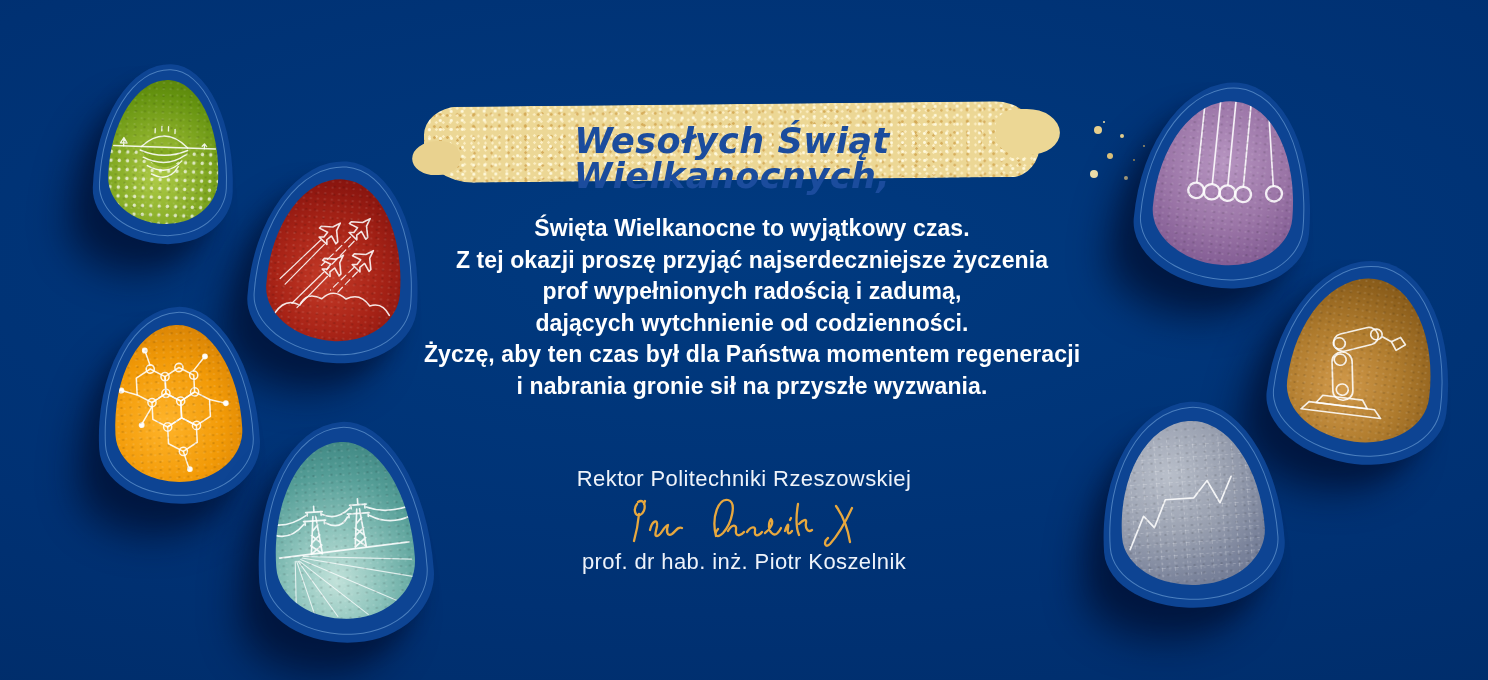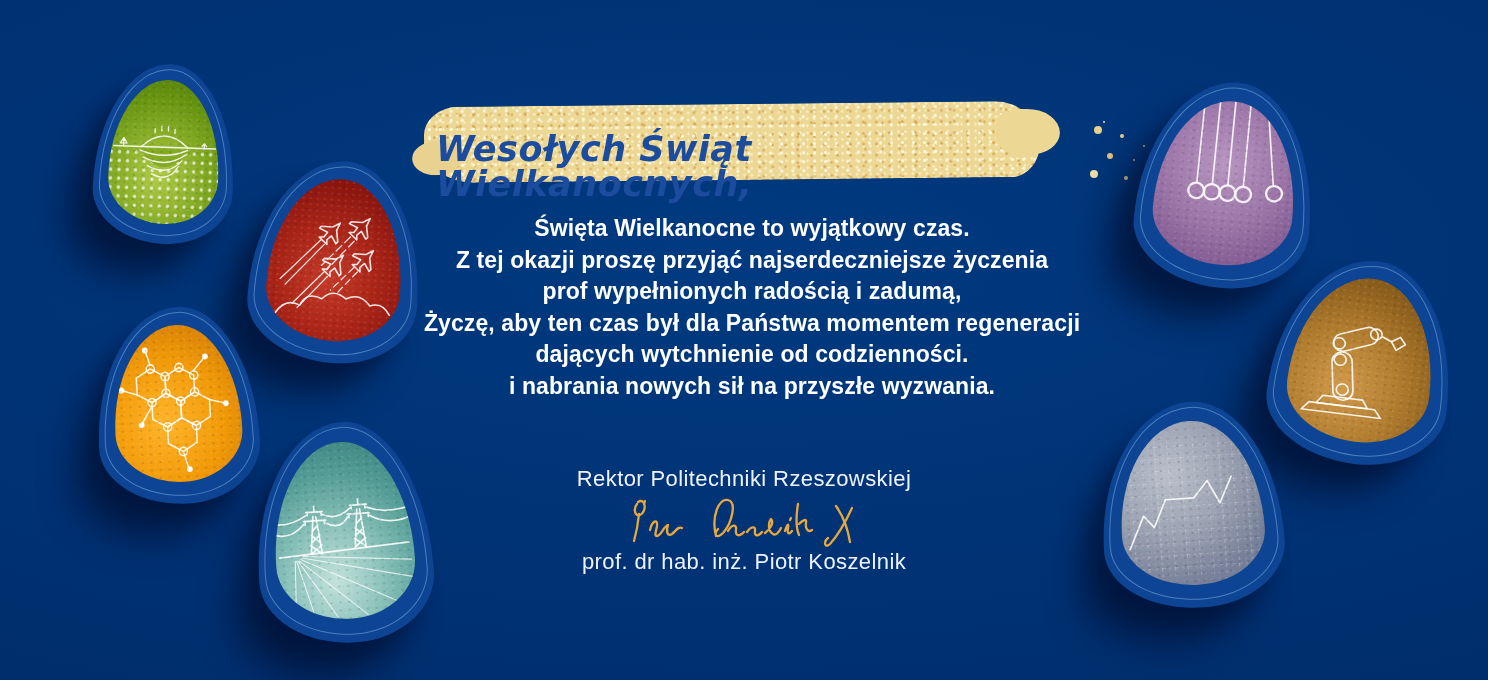--- a/index.html
+++ b/index.html
@@ -20,21 +20,21 @@
     background-position:0 0,4px 3px,2px 5px,8px 1px;
     border-radius:36px 48px 30px 52px / 30px 44px 36px 42px;
     box-shadow:0 0 0 0 transparent;}
   .banner .stroke::before{content:"";position:absolute;left:-12px;bottom:8px;width:48px;height:34px;
     background:#e9d28f;border-radius:55% 45% 48% 52%;}
   .banner .stroke::after{content:"";position:absolute;right:-20px;top:8px;width:64px;height:46px;
     background:#ecd795;border-radius:40% 60% 55% 45%;}
   .splats{position:absolute;right:-62px;top:22px;width:8px;height:8px;border-radius:50%;background:#e7cf8c;
     box-shadow:12px 26px 0 -1px #e3c77c,-4px 44px 0 0 #efe0ab,24px 6px 0 -2px #e9d28f,
       36px 30px 0 -3px #d9b964,28px 48px 0 -2px #eeda9b,46px 16px 0 -3px #e5c97e,6px -8px 0 -3px #f0dfa6;}
-  .banner h1{position:relative;margin:12px;padding-top:16px;text-align:left;
+  .banner h1{position:relative;margin:4px;padding-top:16px;text-align:center;
     font:italic 700 35px/1 "DejaVu Sans",sans-serif;color:#1b4c9d;letter-spacing:.5px;}
 
   
   .message{position:absolute;left:16px;right:0;top:213px;text-align:center;color:#ffffff;}
   .message .line{font:700 23px/31.5px "Liberation Sans",sans-serif;letter-spacing:.1px;}
 
   
   .role{position:absolute;left:0;right:0;top:466px;text-align:center;color:#eef3fa;
     font:400 22px/1.2 "Liberation Sans",sans-serif;letter-spacing:.4px;}
   .autograph{position:absolute;left:50%;top:490px;transform:translateX(-50%);width:256px;height:62px;}
@@ -82,23 +82,23 @@
   <div class="banner">
     <div class="stroke"></div>
     <div class="splats"></div>
     <h1>Wesołych Świąt Wielkanocnych,</h1>
   </div>
 
   <div class="message">
     <div class="line">Święta Wielkanocne to wyjątkowy czas.</div>
     <div class="line">Z tej okazji proszę przyjąć najserdeczniejsze życzenia</div>
     <div class="line">prof wypełnionych radością i zadumą,</div>
+    <div class="line">dających wytchnienie od codzienności.</div>
     <div class="line">Życzę, aby ten czas był dla Państwa momentem regeneracji</div>
-    <div class="line">dających wytchnienie od codzienności.</div>
-    <div class="line">i nabrania nowych sił na przyszłe wyzwania.</div>
+    <div class="line">i nabrania gronie sił na przyszłe wyzwania.</div>
   </div>
 
   <div class="role">Rektor Politechniki Rzeszowskiej</div>
   <div class="autograph">
     <svg viewBox="0 0 256 64">
       <g fill="none" stroke="#e8a83e" stroke-width="2.3" stroke-linecap="round" stroke-linejoin="round">
         <path d="M22,12 C30,7 31,22 24,25 C19,27 17,19 21,14 M23,24 C22,34 20,44 18,51"></path>
         <path d="M28,14 l1,-3"></path>
         <path d="M34,40 C36,31 42,28 41,36 C40,42 38,46 41,46 C45,46 47,37 52,35 C50,41 51,47 56,44 C60,41 62,36 66,38"></path>
         <path d="M100,46 C95,26 103,8 112,10 C121,12 116,33 107,43 C101,49 97,45 102,39"></path>

